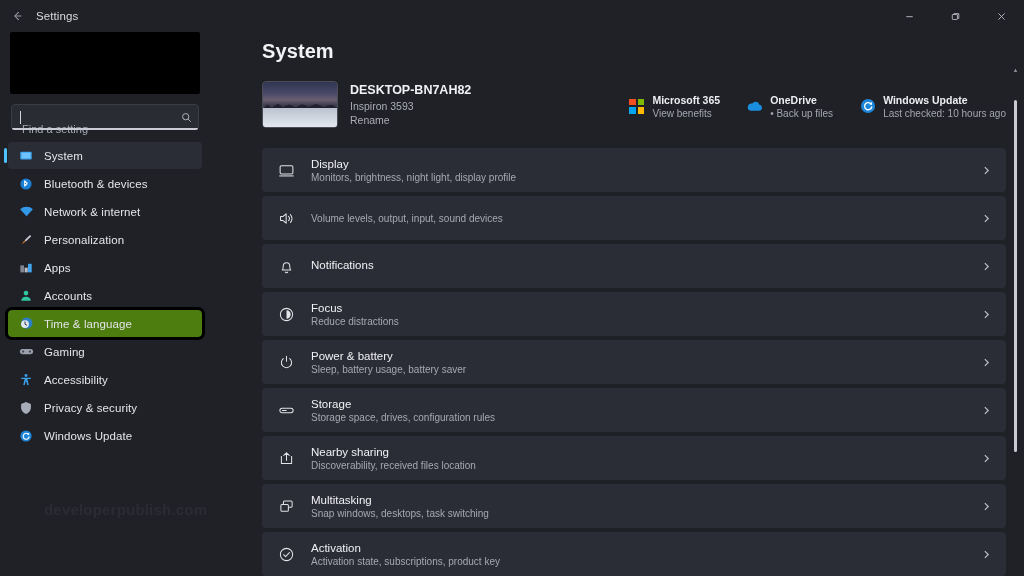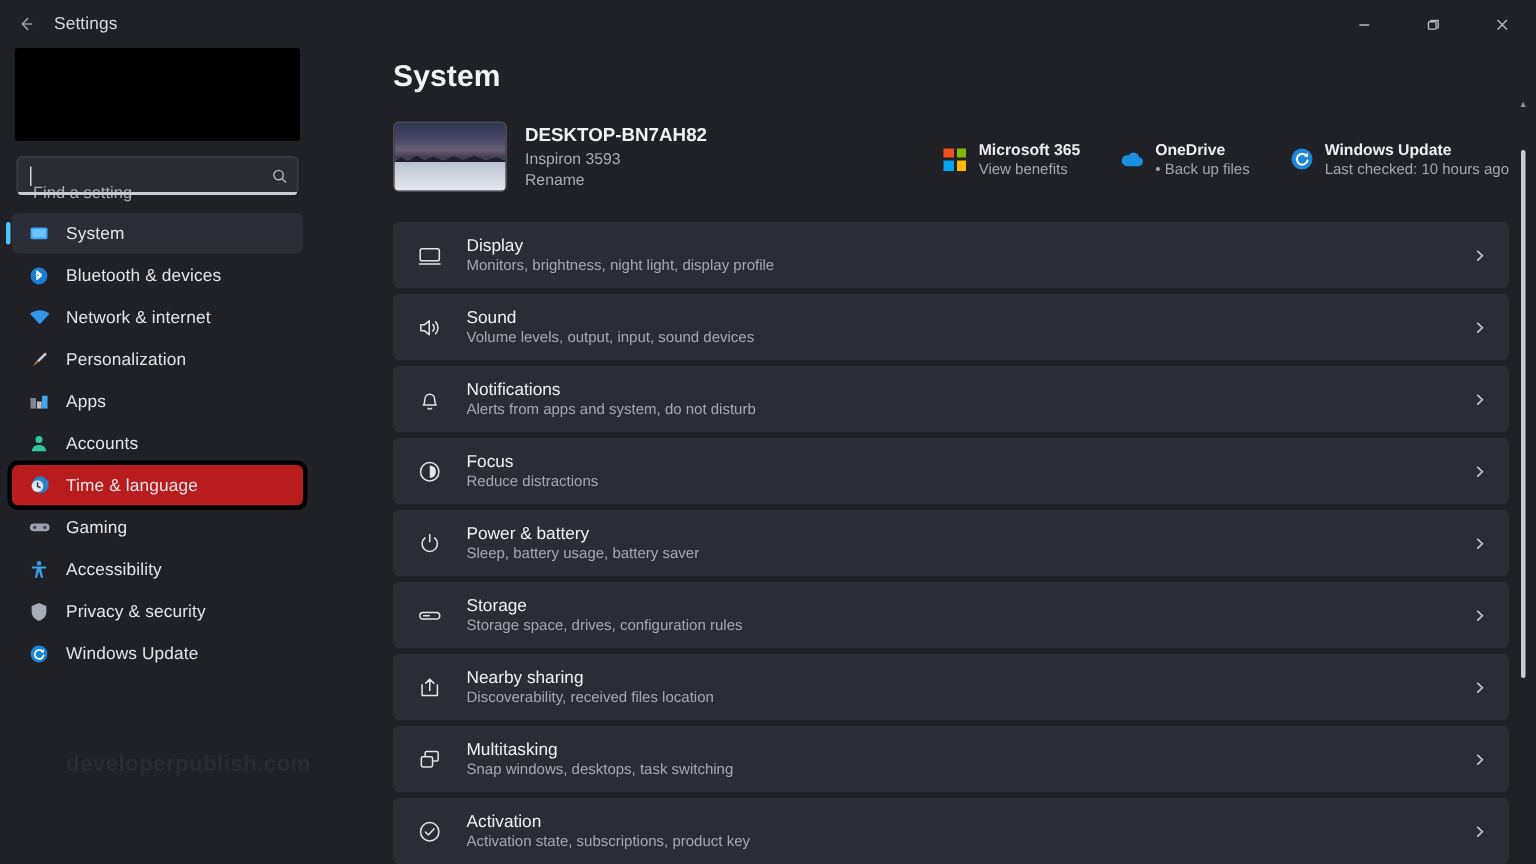--- a/index.html
+++ b/index.html
@@ -57,21 +57,21 @@
     height:27px; display:flex; align-items:center; gap:10px;
     padding-left:10px; border-radius:4px; position:relative;
   }
   .nav-item .lbl{ font-size:11.5px; color:#e3e5e9; letter-spacing:.1px; }
   .nav-item.selected{ background:#2b2d36; }
   .nav-item.selected:before{
     content:""; position:absolute; left:-4px; top:6px; width:3px; height:15px;
     background:#4cc2ff; border-radius:2px;
   }
   .nav-item.focused{
-    background:#b91c1c; outline:3px solid #000; outline-offset:0px;
+    background:#4d7c0f; outline:3px solid #000; outline-offset:0px;
   }
   .nav-ico{ width:16px; height:16px; flex:0 0 16px; display:flex; align-items:center; justify-content:center; }
 
   .watermark{
     position:absolute; left:44px; bottom:58px;
     font-size:15px; font-weight:bold; color:#2b2c33; letter-spacing:.2px;
     white-space:nowrap;
   }
 
   
@@ -394,40 +394,38 @@
         </div>
 
         <div class="row">
           <span class="row-ico">
             <svg width="17" height="17" viewBox="0 0 20 20" fill="none" stroke="currentColor" stroke-width="1.2">
               <path d="M3 7.6h3l3.6-3.1v11l-3.6-3.1H3z" stroke-linejoin="round"></path>
               <path d="M12.4 7.4a3.6 3.6 0 0 1 0 5.2M14.6 5.4a6.6 6.6 0 0 1 0 9.2" stroke-linecap="round"></path>
             </svg>
           </span>
           <span class="row-txt">
-            <div class="row-t">Sound</div>
             <div class="row-s">Volume levels, output, input, sound devices</div>
           </span>
           <span class="row-chev">
             <svg width="11" height="11" viewBox="0 0 12 12" fill="none" stroke="currentColor" stroke-width="1.2">
                 <path d="M4.2 2.4 7.9 6l-3.7 3.6"></path>
               </svg>
           </span>
         </div>
 
         <div class="row">
           <span class="row-ico">
             <svg width="17" height="17" viewBox="0 0 20 20" fill="none" stroke="currentColor" stroke-width="1.2">
               <path d="M5 14.2c1-1 1.1-2.2 1.1-4 0-2.6 1.6-4.6 3.9-4.6s3.9 2 3.9 4.6c0 1.8.1 3 1.1 4z" stroke-linejoin="round"></path>
               <path d="M8.4 16.2a1.7 1.7 0 0 0 3.2 0"></path>
             </svg>
           </span>
           <span class="row-txt">
             <div class="row-t">Notifications</div>
-            <div class="row-s">Alerts from apps and system, do not disturb</div>
           </span>
           <span class="row-chev">
             <svg width="11" height="11" viewBox="0 0 12 12" fill="none" stroke="currentColor" stroke-width="1.2">
                 <path d="M4.2 2.4 7.9 6l-3.7 3.6"></path>
               </svg>
           </span>
         </div>
 
         <div class="row">
           <span class="row-ico">

